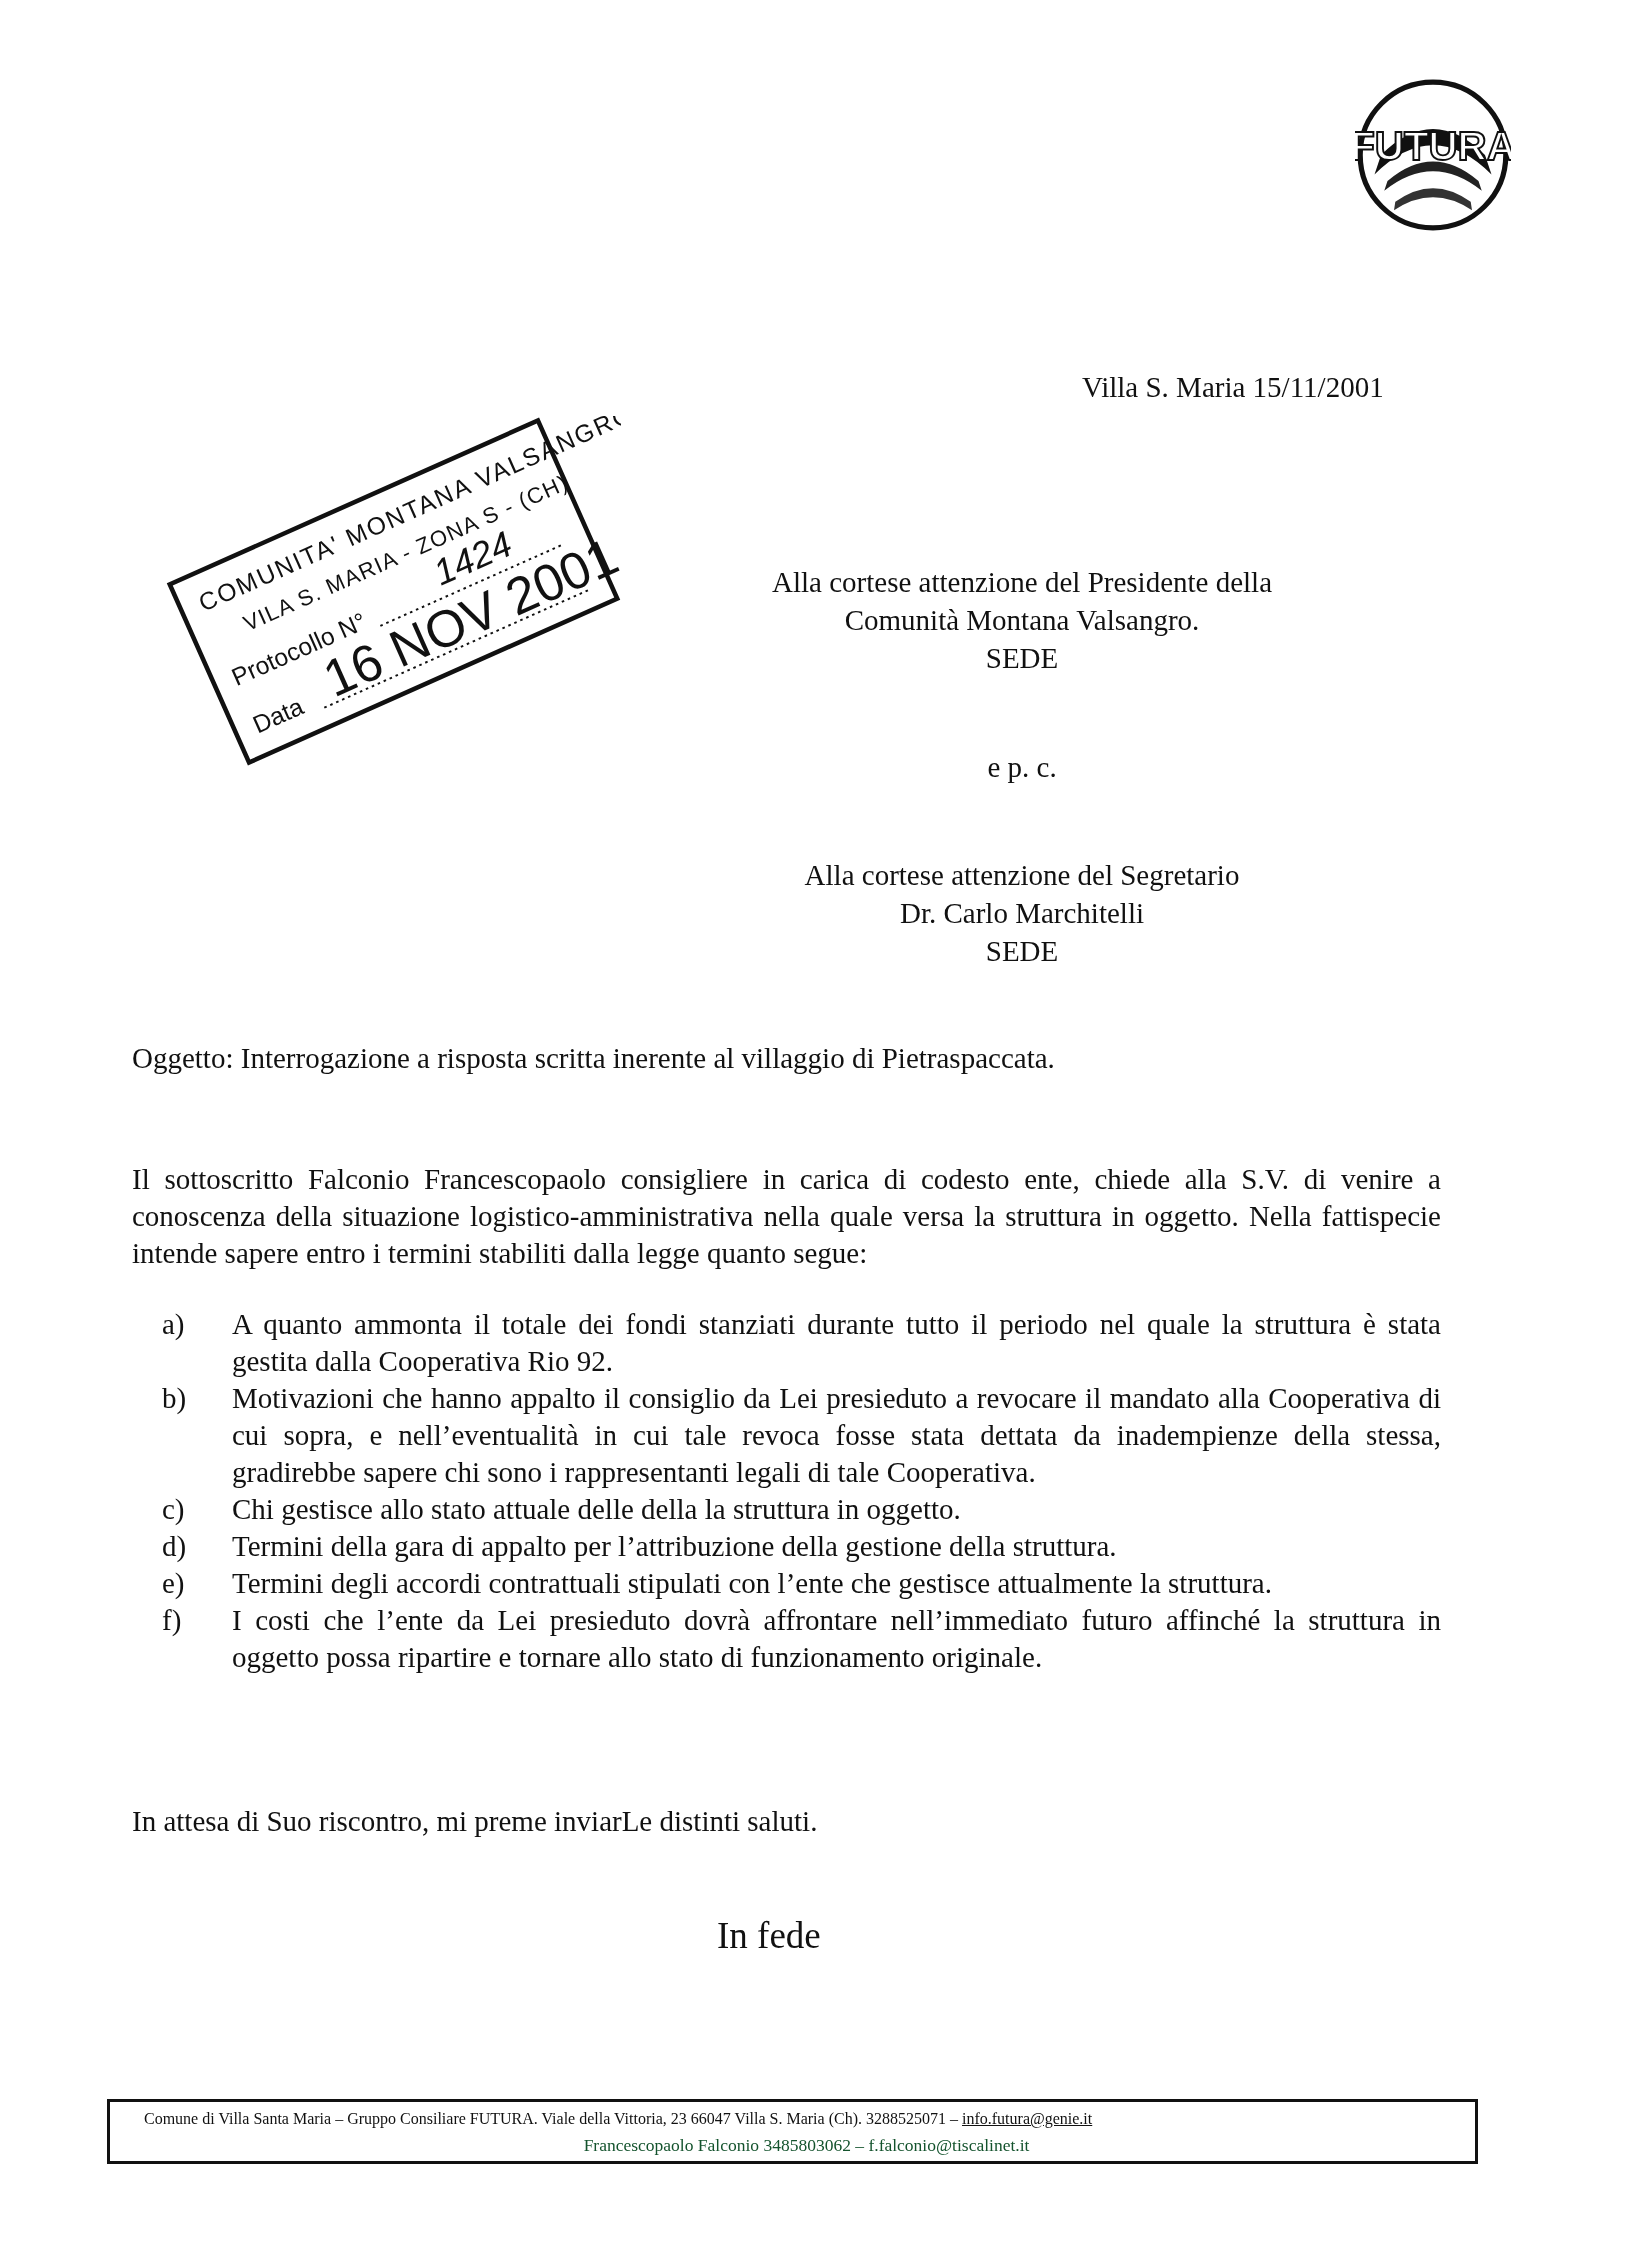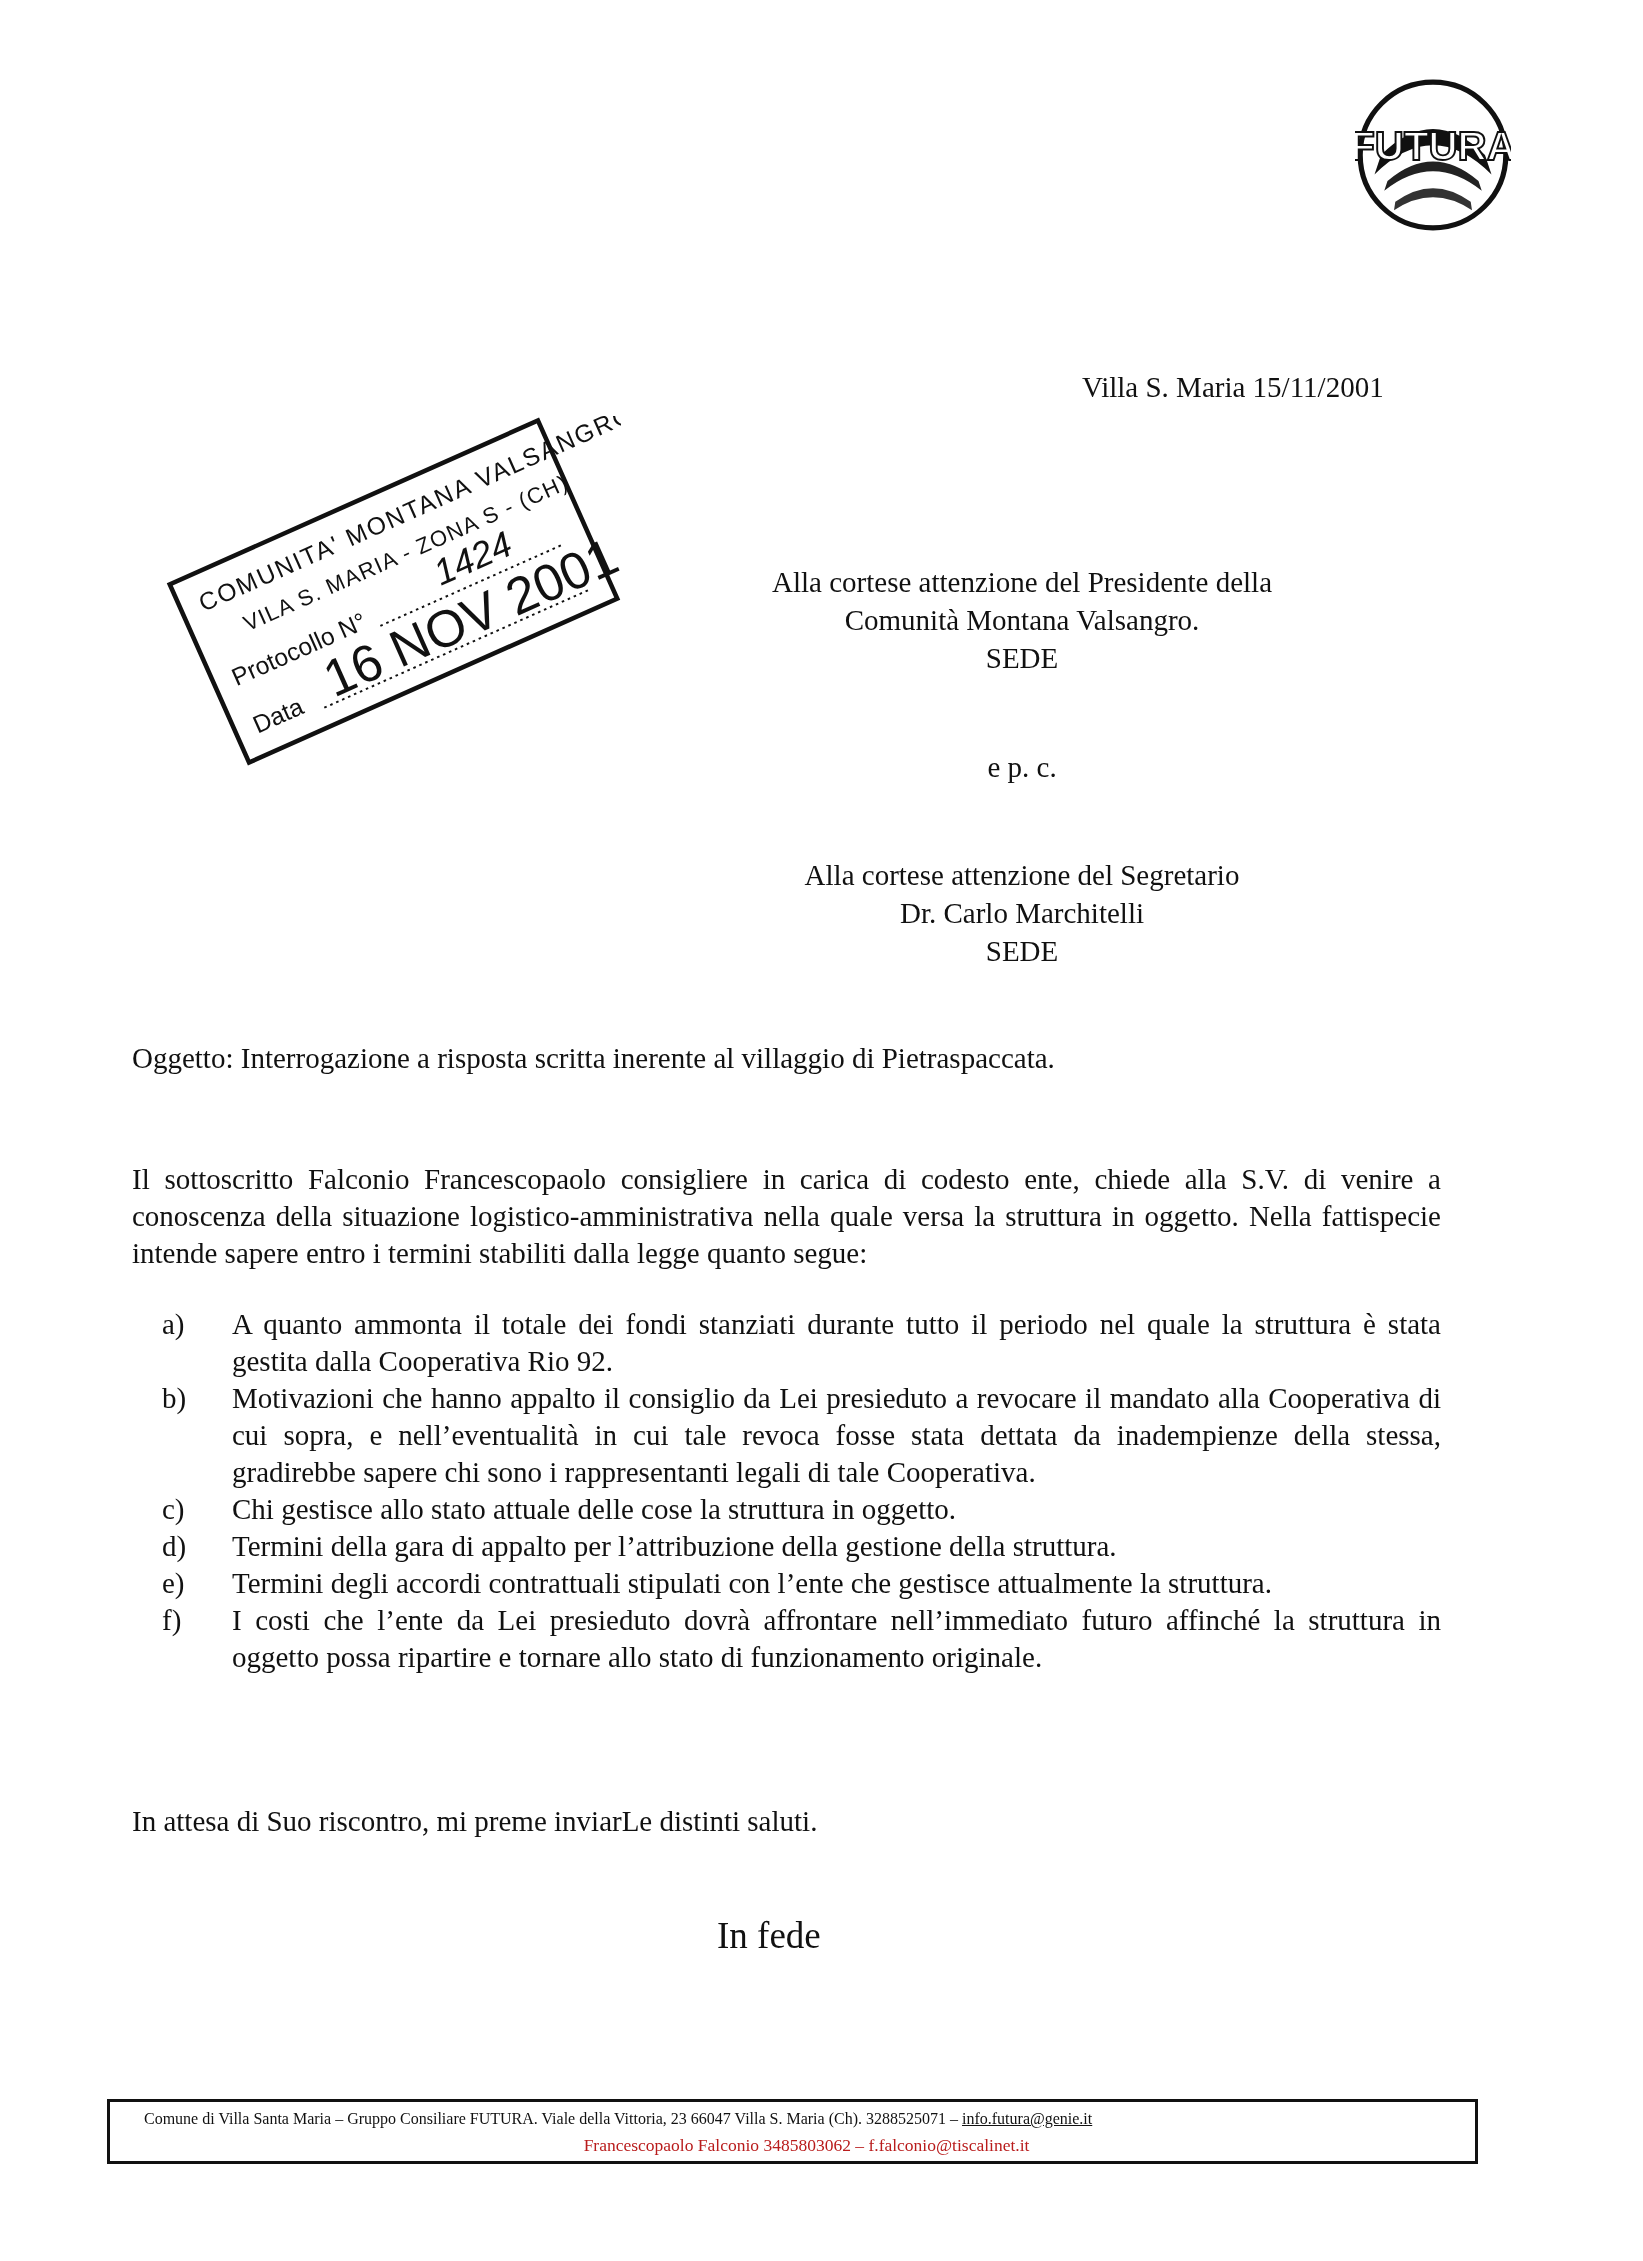--- a/index.html
+++ b/index.html
@@ -54,21 +54,21 @@
     .footer-box {
       left: 107px; top: 2099px; width: 1371px; height: 65px;
       border: 3.2px solid #111111; box-sizing: border-box;
       font-family: "Liberation Serif", serif;
     }
     .footer-line1 {
       position: absolute; left: 34px; top: 7.8px; font-size: 16px; white-space: nowrap;
     }
     .footer-line2 {
       position: absolute; left: 0; right: 0; top: 32.5px; text-align: center;
-      font-size: 17.5px; white-space: nowrap; color: #b91c1c; margin-left: 28px;
+      font-size: 17.5px; white-space: nowrap; color: #14532d; margin-left: 28px;
     }
     .footer-email { text-decoration: underline; }
   </style>
 </head>
 <body>
 
 <div class="abs logo">
   <svg viewBox="0 0 240 240">
     <circle cx="120" cy="120" r="112" fill="#fff" stroke="#111" stroke-width="8"></circle>
     <path d="M30 150 Q120 60 210 150 L200 120 Q120 40 40 120 Z" fill="#111"></path>
@@ -116,21 +116,21 @@
   <div class="req-item">
     <span class="marker">a)</span>
     <span class="text">A quanto ammonta il totale dei fondi stanziati durante tutto il periodo nel quale la struttura è stata gestita dalla Cooperativa Rio 92.</span>
   </div>
   <div class="req-item">
     <span class="marker">b)</span>
     <span class="text">Motivazioni che hanno appalto il consiglio da Lei presieduto a revocare il mandato alla Cooperativa di cui sopra, e nell’eventualità in cui tale revoca fosse stata dettata da inadempienze della stessa, gradirebbe sapere chi sono i rappresentanti legali di tale Cooperativa.</span>
   </div>
   <div class="req-item">
     <span class="marker">c)</span>
-    <span class="text">Chi gestisce allo stato attuale delle cose la struttura in oggetto.</span>
+    <span class="text">Chi gestisce allo stato attuale delle della la struttura in oggetto.</span>
   </div>
   <div class="req-item">
     <span class="marker">d)</span>
     <span class="text">Termini della gara di appalto per l’attribuzione della gestione della struttura.</span>
   </div>
   <div class="req-item">
     <span class="marker">e)</span>
     <span class="text">Termini degli accordi contrattuali stipulati con l’ente che gestisce attualmente la struttura.</span>
   </div>
   <div class="req-item">

